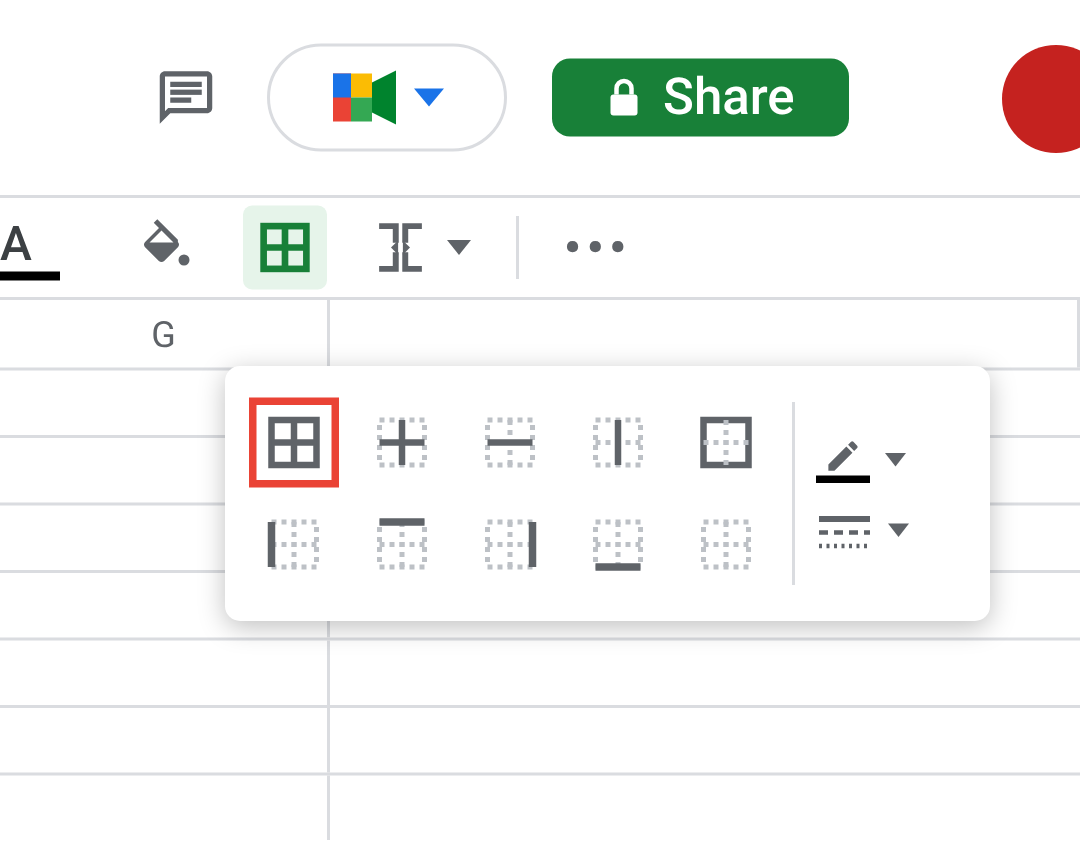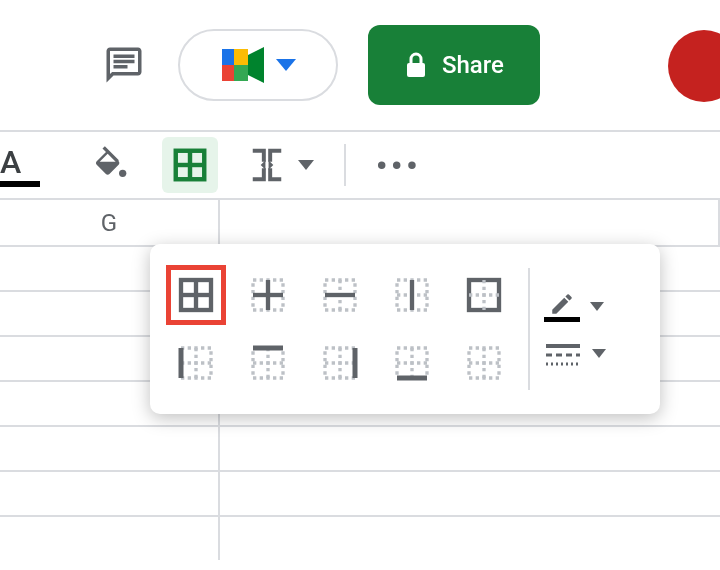--- a/index.html
+++ b/index.html
@@ -32,27 +32,27 @@
       gap:8px;
       cursor:pointer;
     }
     .dropdown-triangle {
       width:0;height:0;
       border-left:10px solid transparent;
       border-right:10px solid transparent;
       border-top:12px solid #1a73e8;
     }
     .share-btn {
-      height: 80px;
+      height: 52px;
       padding: 0 36px;
       background:#188038;
       border-radius:12px;
       color:#fff;
       display:flex;align-items:center;gap:14px;
-      font-size:24px;font-weight:500;
+      font-size:34px;font-weight:500;
       cursor:pointer;
     }
     .avatar {
       position:absolute; right:-20px; top:30px;
       width:72px;height:72px;border-radius:50%;
       background:#c5221f;
     }
     .toolbar-area {
       border-top:2px solid #dadce0;
       border-bottom:2px solid #dadce0;

